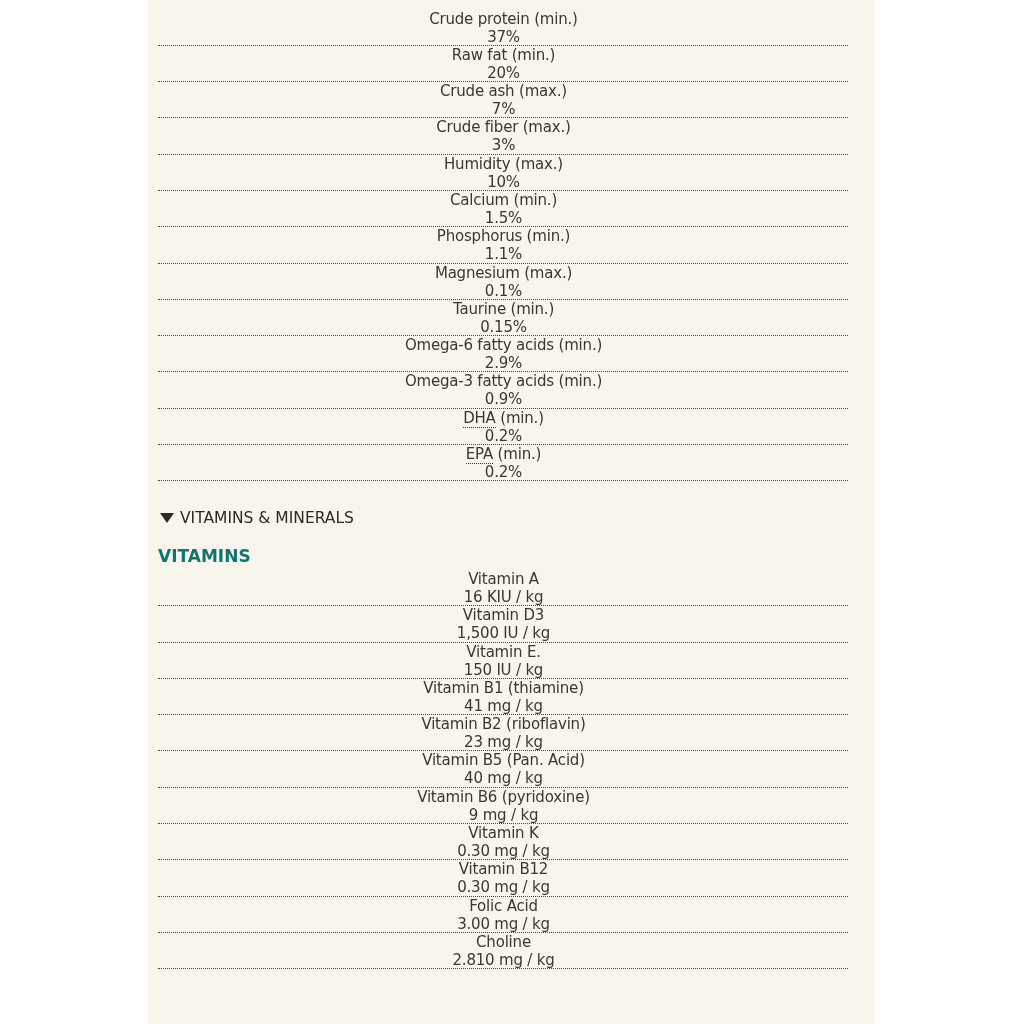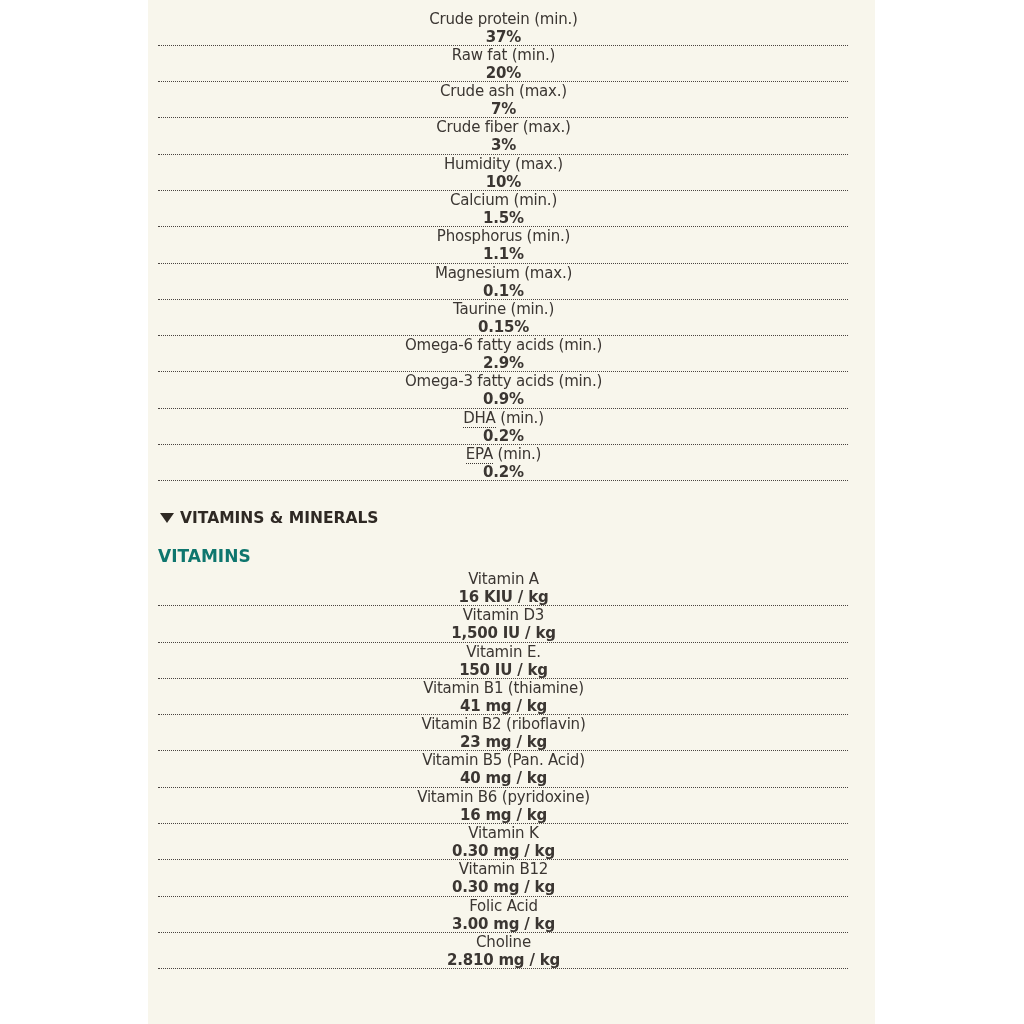--- a/index.html
+++ b/index.html
@@ -1,23 +1,23 @@
 <!DOCTYPE html>
 <html><head>
 <meta charset="utf-8">
 <style>
   html,body{margin:0;padding:0;background:#ffffff;}
   body{width:1024px;height:1024px;position:relative;overflow:hidden;font-family:"DejaVu Sans","Liberation Sans",sans-serif;}
   .panel{position:absolute;left:148px;top:0;width:727px;height:1024px;background:#f8f6ec;}
   .table{position:absolute;left:158px;width:690px;}
   .row{display:flex;justify-content:space-between;align-items:center;height:36.3px;box-sizing:border-box;border-bottom:1.5px dotted #4a4440;color:#3b3632;font-size:15px;letter-spacing:-0.2px;padding:0 2px 0 3px;flex-direction:column;}
   .row .label{white-space:nowrap;}
-  .row .value{white-space:nowrap;text-align:right;font-weight:bold;}
+  .row .value{white-space:nowrap;text-align:right;}
   abbr{text-decoration:none;border-bottom:1px dotted #3b3632;text-align:right;}
-  .section-head{position:absolute;left:160px;top:509px;font-weight:bold;font-size:15.5px;color:#2f2924;display:flex;align-items:center;gap:6px;cursor:pointer;}
+  .section-head{position:absolute;left:160px;top:509px;font-weight:normal;font-size:15.5px;color:#2f2924;display:flex;align-items:center;gap:6px;cursor:pointer;}
   .tri{width:0;height:0;border-left:7px solid transparent;border-right:7px solid transparent;border-top:10px solid #2f2924;display:inline-block;}
   .sub-head{position:absolute;left:158px;top:546px;font-weight:bold;font-size:17px;color:#0f766e;}
 </style>
 </head>
 <body>
 
 <div class="panel"></div>
 
 <div class="table" style="top:9.5px;">
   <div class="row">
@@ -101,21 +101,21 @@
   <div class="row">
       <span class="label">Vitamin B2 (riboflavin)</span>
       <span class="value">23 mg / kg</span>
     </div>
   <div class="row">
       <span class="label">Vitamin B5 (Pan. Acid)</span>
       <span class="value">40 mg / kg</span>
     </div>
   <div class="row">
       <span class="label">Vitamin B6 (pyridoxine)</span>
-      <span class="value">16 mg / kg</span>
+      <span class="value">9 mg / kg</span>
     </div>
   <div class="row">
       <span class="label">Vitamin K</span>
       <span class="value">0.30 mg / kg</span>
     </div>
   <div class="row">
       <span class="label">Vitamin B12</span>
       <span class="value">0.30 mg / kg</span>
     </div>
   <div class="row">

